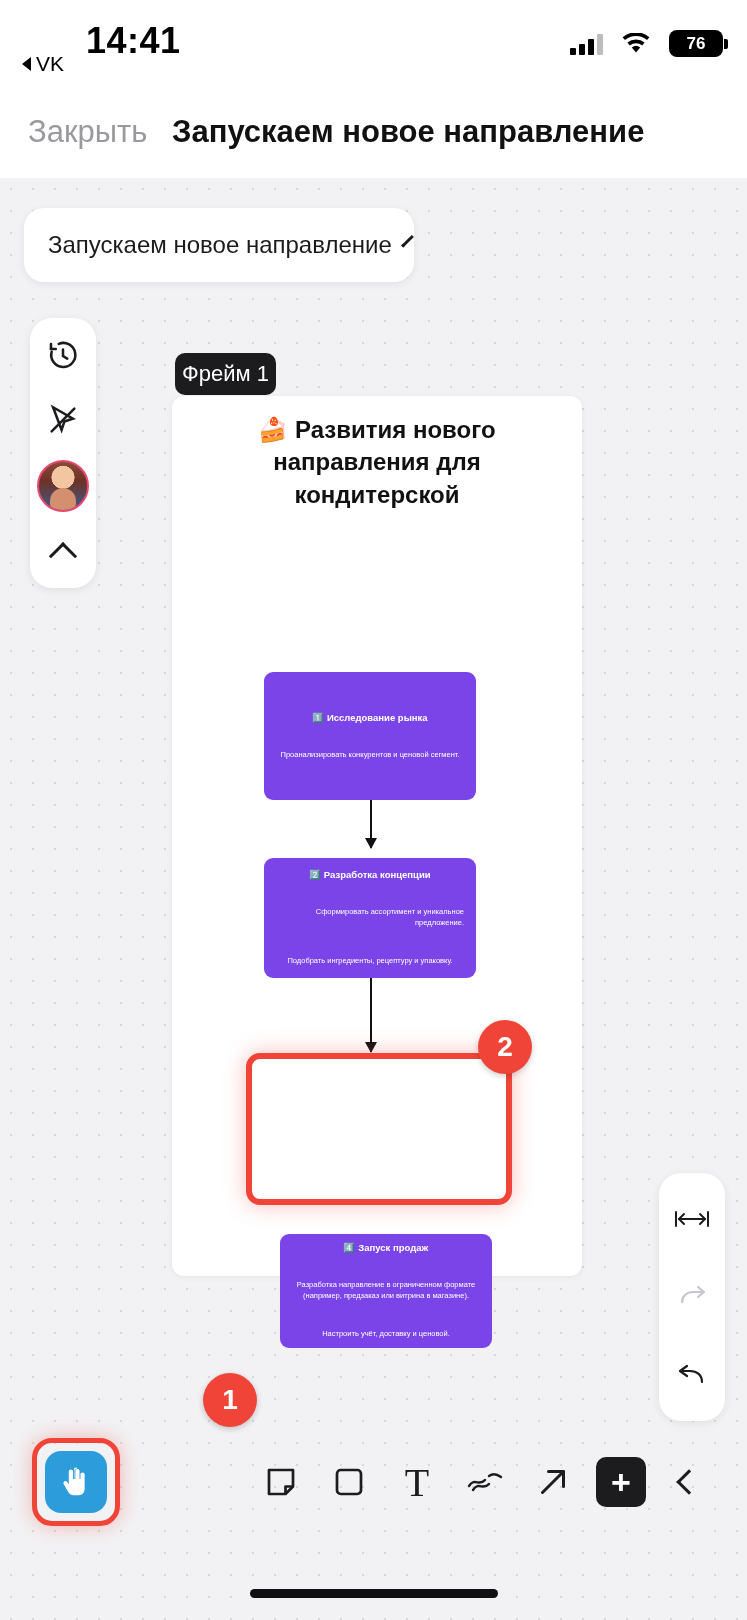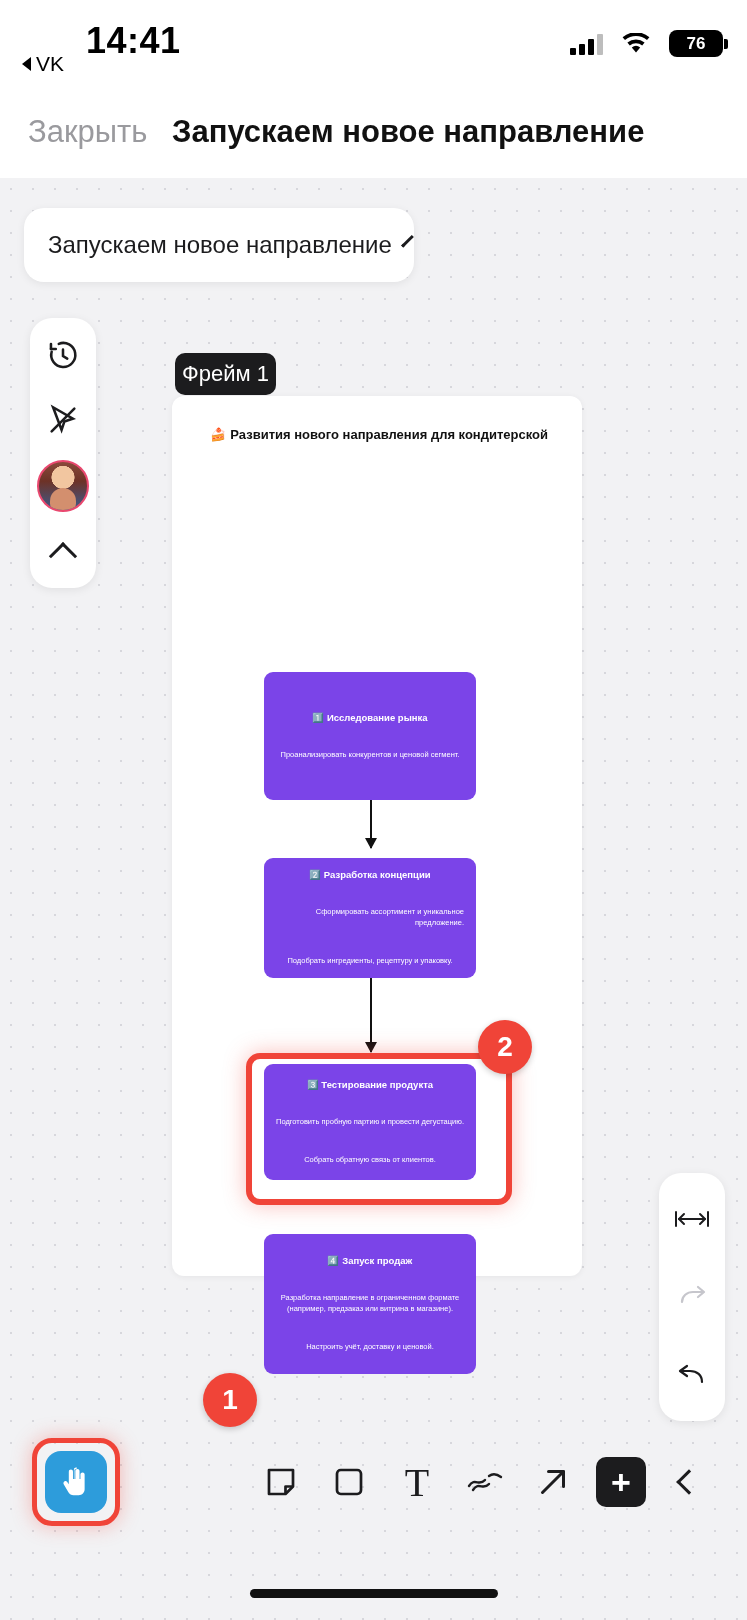--- a/index.html
+++ b/index.html
@@ -135,38 +135,38 @@
   }
 
   
   .frame {
     position: absolute; left: 172px; top: 218px;
     width: 410px; height: 880px;
     background: #fff; border-radius: 12px;
     box-shadow: 0 1px 6px rgba(0,0,0,0.06);
   }
   .frame-title {
-    position: absolute; left: 0; right: 0; top: 30px;
-    text-align: right; font-size: 13px; font-weight: 700; color: #111;
+    position: absolute; left: 0; right: 0; top: 18px;
+    text-align: center; font-size: 24px; font-weight: 700; color: #111;
     line-height: 1.35; padding: 0 34px;
   }
   .node {
     position: absolute; left: 92px; width: 212px;
     background: #7b44e8; border-radius: 9px;
     color: #fff; text-align: center;
     padding: 10px 12px;
     display: flex; flex-direction: column; align-items: center; justify-content: center;
     gap: 27px;
   }
   .node .n-title { font-size: 9.5px; font-weight: 700; }
   .node .n-line { font-size: 7.5px; line-height: 1.45; }
   .n1 { top: 276px; height: 128px; }
   .n2 { top: 462px; height: 120px; text-align: right; }
   .n3 { top: 668px; height: 116px; }
-  .n4 { top: 838px; height: 140px; }
+  .n4 { top: 838px; height: 114px; margin-left: 16px; }
 
   .arrow {
     position: absolute; left: 198px; width: 2px; background: #111;
   }
   .arrow::after {
     content: ""; position: absolute; left: -5px; bottom: -1px;
     width: 0; height: 0;
     border-left: 6px solid transparent; border-right: 6px solid transparent;
     border-top: 11px solid #111;
   }
@@ -323,25 +323,20 @@
       <div class="arrow a1"></div>
 
       <div class="node n2">
         <div class="n-title">2️⃣ Разработка концепции</div>
         <div class="n-line">Сформировать ассортимент и уникальное предложение.</div>
         <div class="n-line">Подобрать ингредиенты, рецептуру и упаковку.</div>
       </div>
 
       <div class="arrow a2"></div>
 
-      <div class="node n3">
-        <div class="n-title">3️⃣ Тестирование продукта</div>
-        <div class="n-line">Подготовить пробную партию и провести дегустацию.</div>
-        <div class="n-line">Собрать обратную связь от клиентов.</div>
-      </div>
 
       <div class="node n4">
         <div class="n-title">4️⃣ Запуск продаж</div>
         <div class="n-line">Разработка направление в ограниченном формате (например, предзаказ или витрина в магазине).</div>
         <div class="n-line">Настроить учёт, доставку и ценовой.</div>
       </div>
     </div>
 
     <div class="highlight"></div>
     <div class="badge badge-2">2</div>

